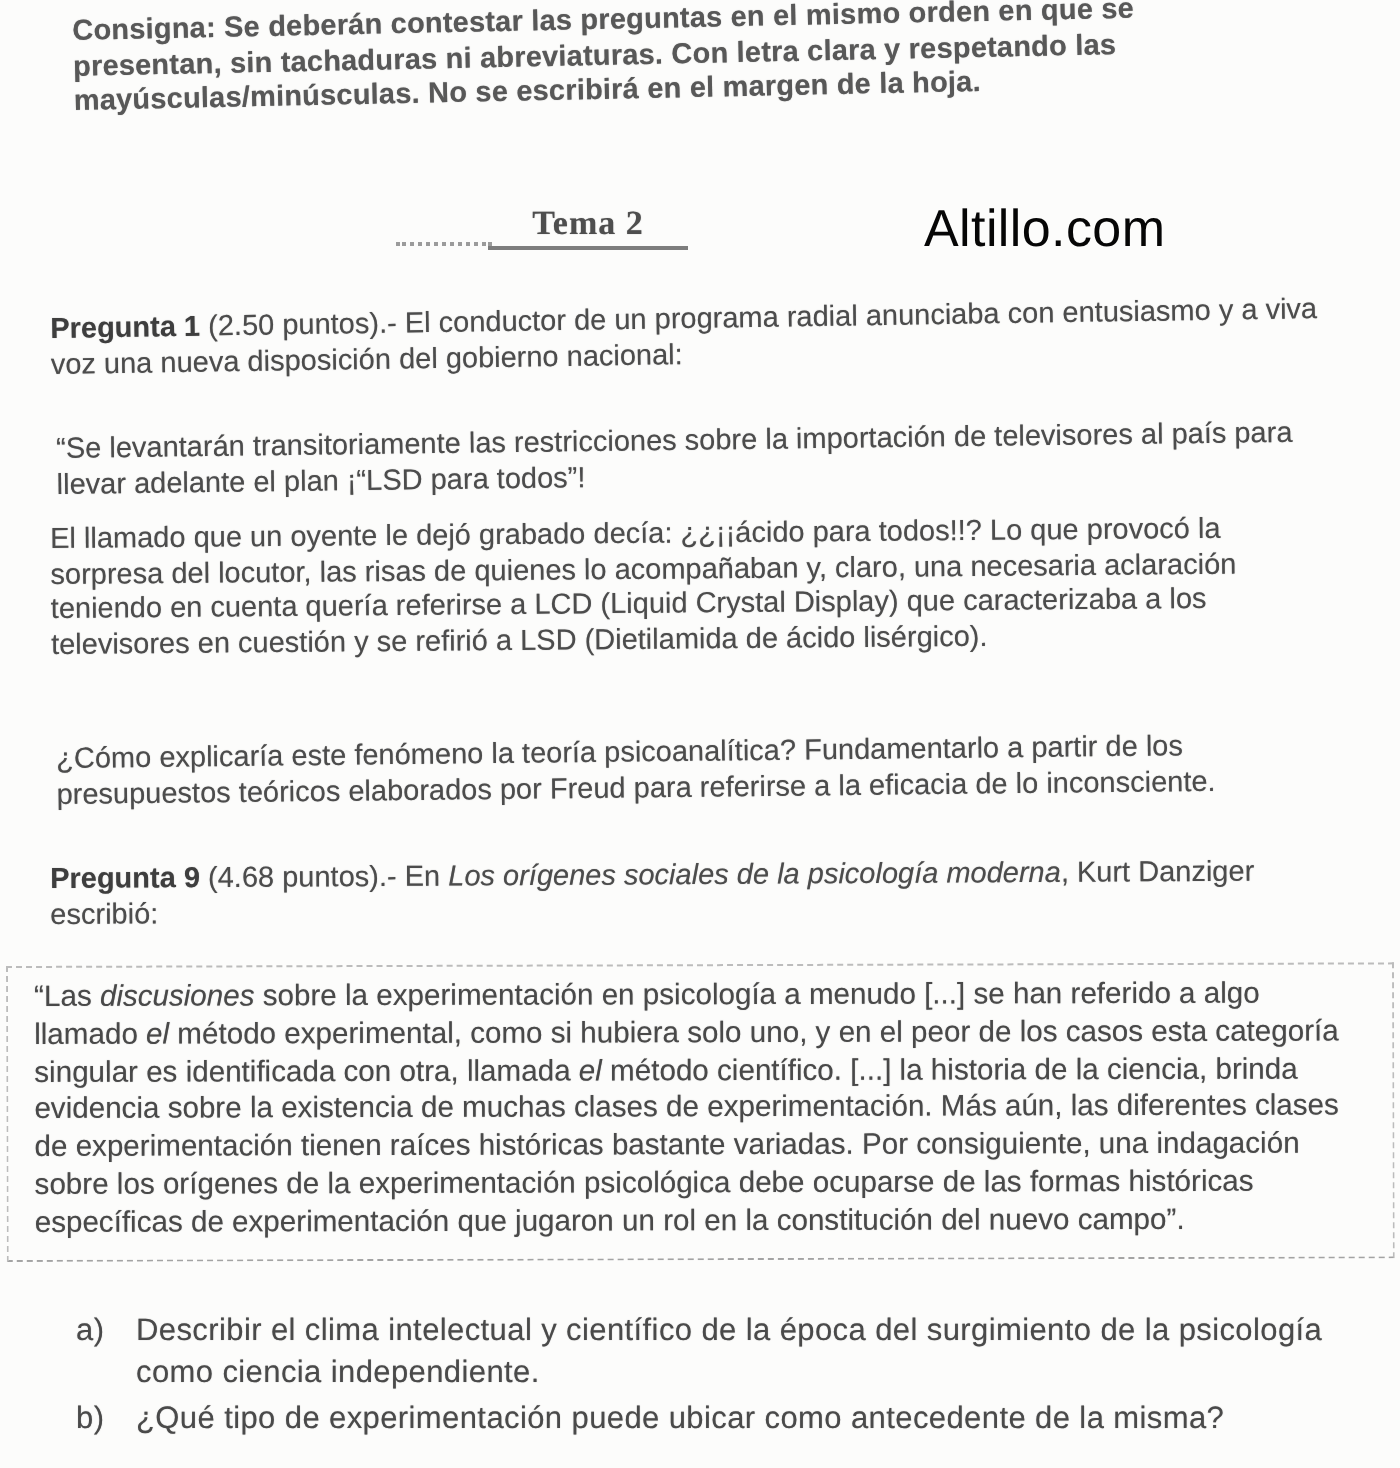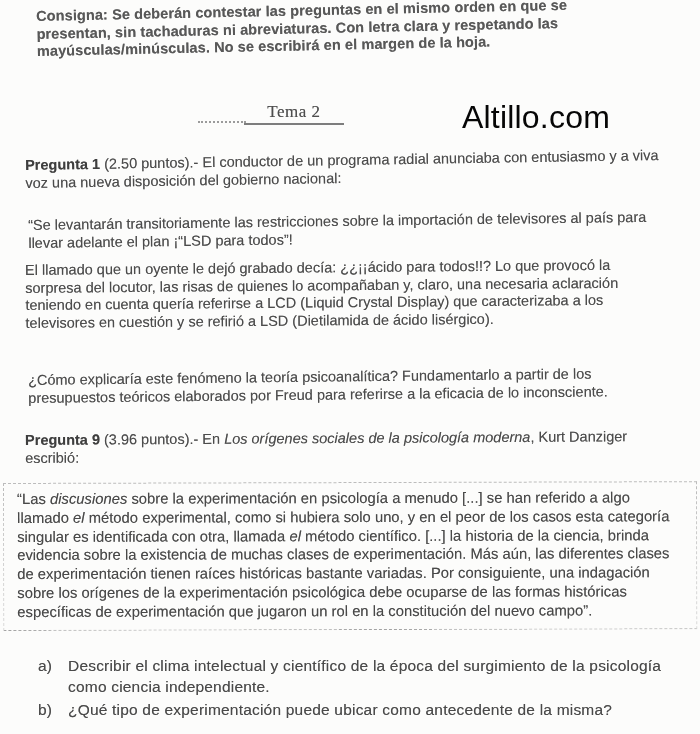--- a/index.html
+++ b/index.html
@@ -24,28 +24,28 @@
   }
 
   .tema-underline {
     position:absolute; left:198px; top:121px; width:48px; height:0;
     border-bottom:2px dotted #9b9b9b;
   }
   .tema {
     position:absolute; left:244px; top:102px; width:100px;
     text-align:center;
     font-family:"Liberation Serif","DejaVu Serif",serif;
-    font-size:17px; font-weight:400; color:#4e4e4e;
+    font-size:17px; font-weight:700; color:#4e4e4e;
     letter-spacing:0.5px;
     border-bottom:2px solid #7d7d7d; padding-bottom:1px;
   }
 
   .watermark {
     position:absolute; left:462px; top:99px;
-    font-size:32px; color:#060606; letter-spacing:0.2px;
+    font-size:26px; color:#060606; letter-spacing:0.2px;
     text-shadow:none;
   }
 
   .para { position:absolute; margin:0; font-size:14.5px; line-height:17.6px; color:#4c4c4c; }
   .p1 { left:25px; top:157px; width:658px; transform:rotate(-0.9deg);  transform-origin:0 0; }
   .q1 { left:28px; top:217px; width:652px; transform:rotate(-0.75deg); transform-origin:0 0; }
   .b1 { left:25px; top:262px; width:642px; transform:rotate(-0.5deg);  transform-origin:0 0; }
   .c1 { left:28px; top:372px; width:652px; transform:rotate(-0.65deg); transform-origin:0 0; }
   .p2 { left:25px; top:432px; width:628px; transform:rotate(-0.35deg); transform-origin:0 0; }
 
@@ -82,21 +82,21 @@
   <div class="watermark">Altillo.com</div>
 
   <p class="para p1 scan"><span class="qlabel">Pregunta 1</span><span> (2.50 puntos).- </span><span>El conductor de un programa radial anunciaba con entusiasmo y a viva voz una nueva disposición del gobierno nacional:</span></p>
 
   <p class="para q1 scan">“Se levantarán transitoriamente las restricciones sobre la importación de televisores al país para llevar adelante el plan ¡“LSD para todos”!</p>
 
   <p class="para b1 scan">El llamado que un oyente le dejó grabado decía: ¿¿¡¡ácido para todos!!? Lo que provocó la sorpresa del locutor, las risas de quienes lo acompañaban y, claro, una necesaria aclaración teniendo en cuenta quería referirse a LCD (Liquid Crystal Display) que caracterizaba a los televisores en cuestión y se refirió a LSD (Dietilamida de ácido lisérgico).</p>
 
   <p class="para c1 scan">¿Cómo explicaría este fenómeno la teoría psicoanalítica? Fundamentarlo a partir de los presupuestos teóricos elaborados por Freud para referirse a la eficacia de lo inconsciente.</p>
 
-  <p class="para p2 scan"><span class="qlabel">Pregunta 9</span><span> (3.96 puntos).-  En </span><span class="it">Los orígenes sociales de la psicología moderna</span><span>, Kurt Danziger escribió:</span></p>
+  <p class="para p2 scan"><span class="qlabel">Pregunta 9</span><span> (4.68 puntos).-  En </span><span class="it">Los orígenes sociales de la psicología moderna</span><span>, Kurt Danziger escribió:</span></p>
 
   <div class="qbox scan"><span>“Las </span><span class="it">discusiones</span><span> sobre la experimentación en psicología a menudo [...] se han referido a algo llamado </span><span class="it">el</span><span> método experimental, como si hubiera solo uno, y en el peor de los casos esta categoría singular es identificada con otra, llamada </span><span class="it">el</span><span> método científico. [...] la historia de la ciencia, brinda evidencia sobre la existencia de muchas clases de experimentación. Más aún, las diferentes clases de experimentación tienen raíces históricas bastante variadas. Por consiguiente, una indagación sobre los orígenes de la experimentación psicológica debe ocuparse de las formas históricas específicas de experimentación que jugaron un rol en la constitución del nuevo campo”.</span></div>
 
   <div class="qlist scan">
     <div class="qitem">
       <span class="qmarker">a)</span>
       <span class="qtext">Describir el clima intelectual y científico de la época del surgimiento de la psicología como ciencia independiente.</span>
     </div>
     <div class="qitem">
       <span class="qmarker">b)</span>

